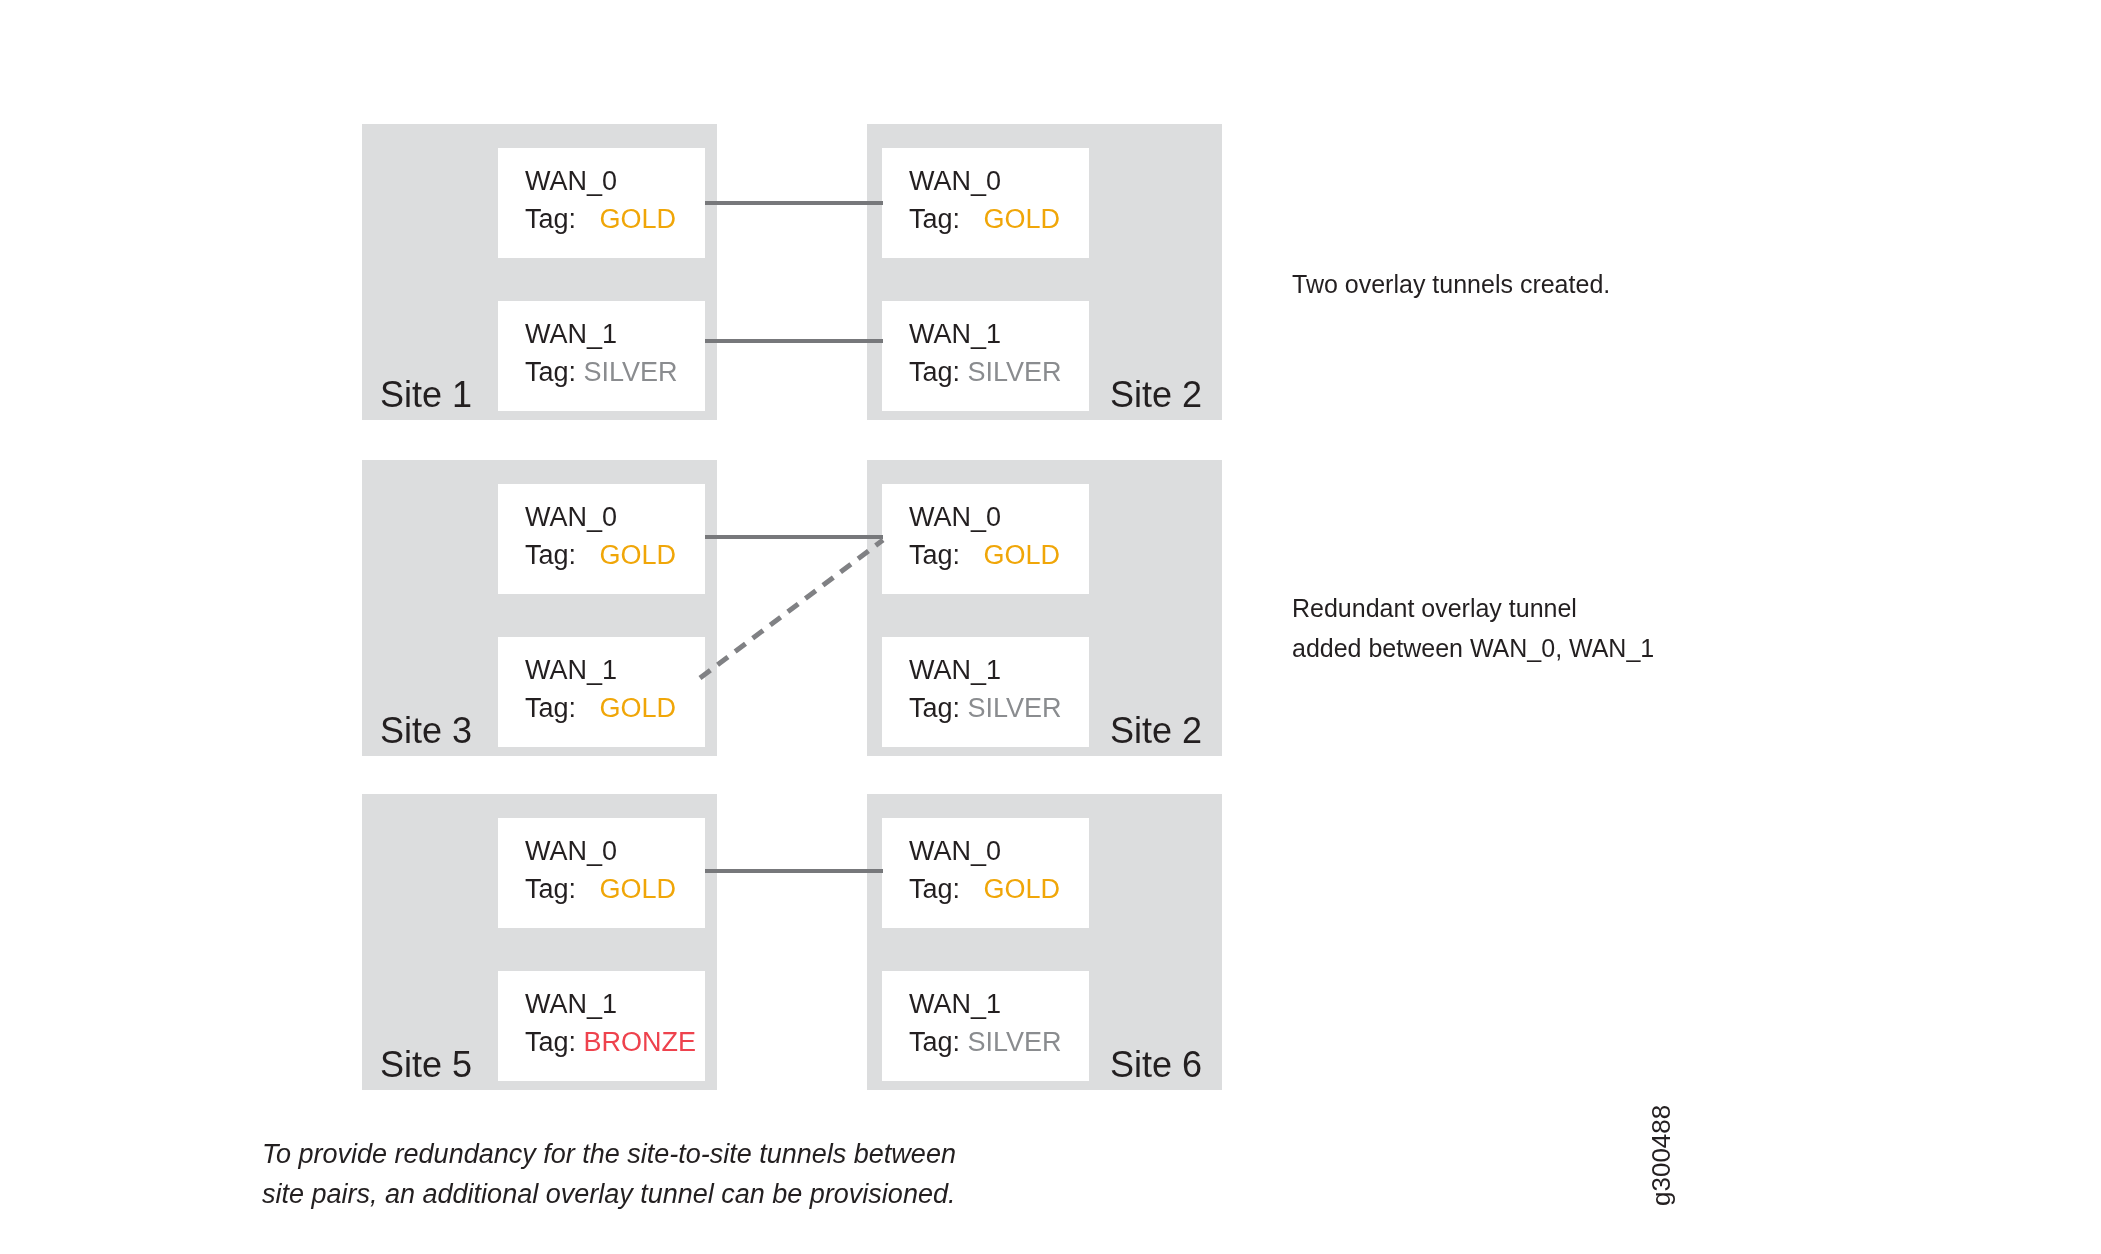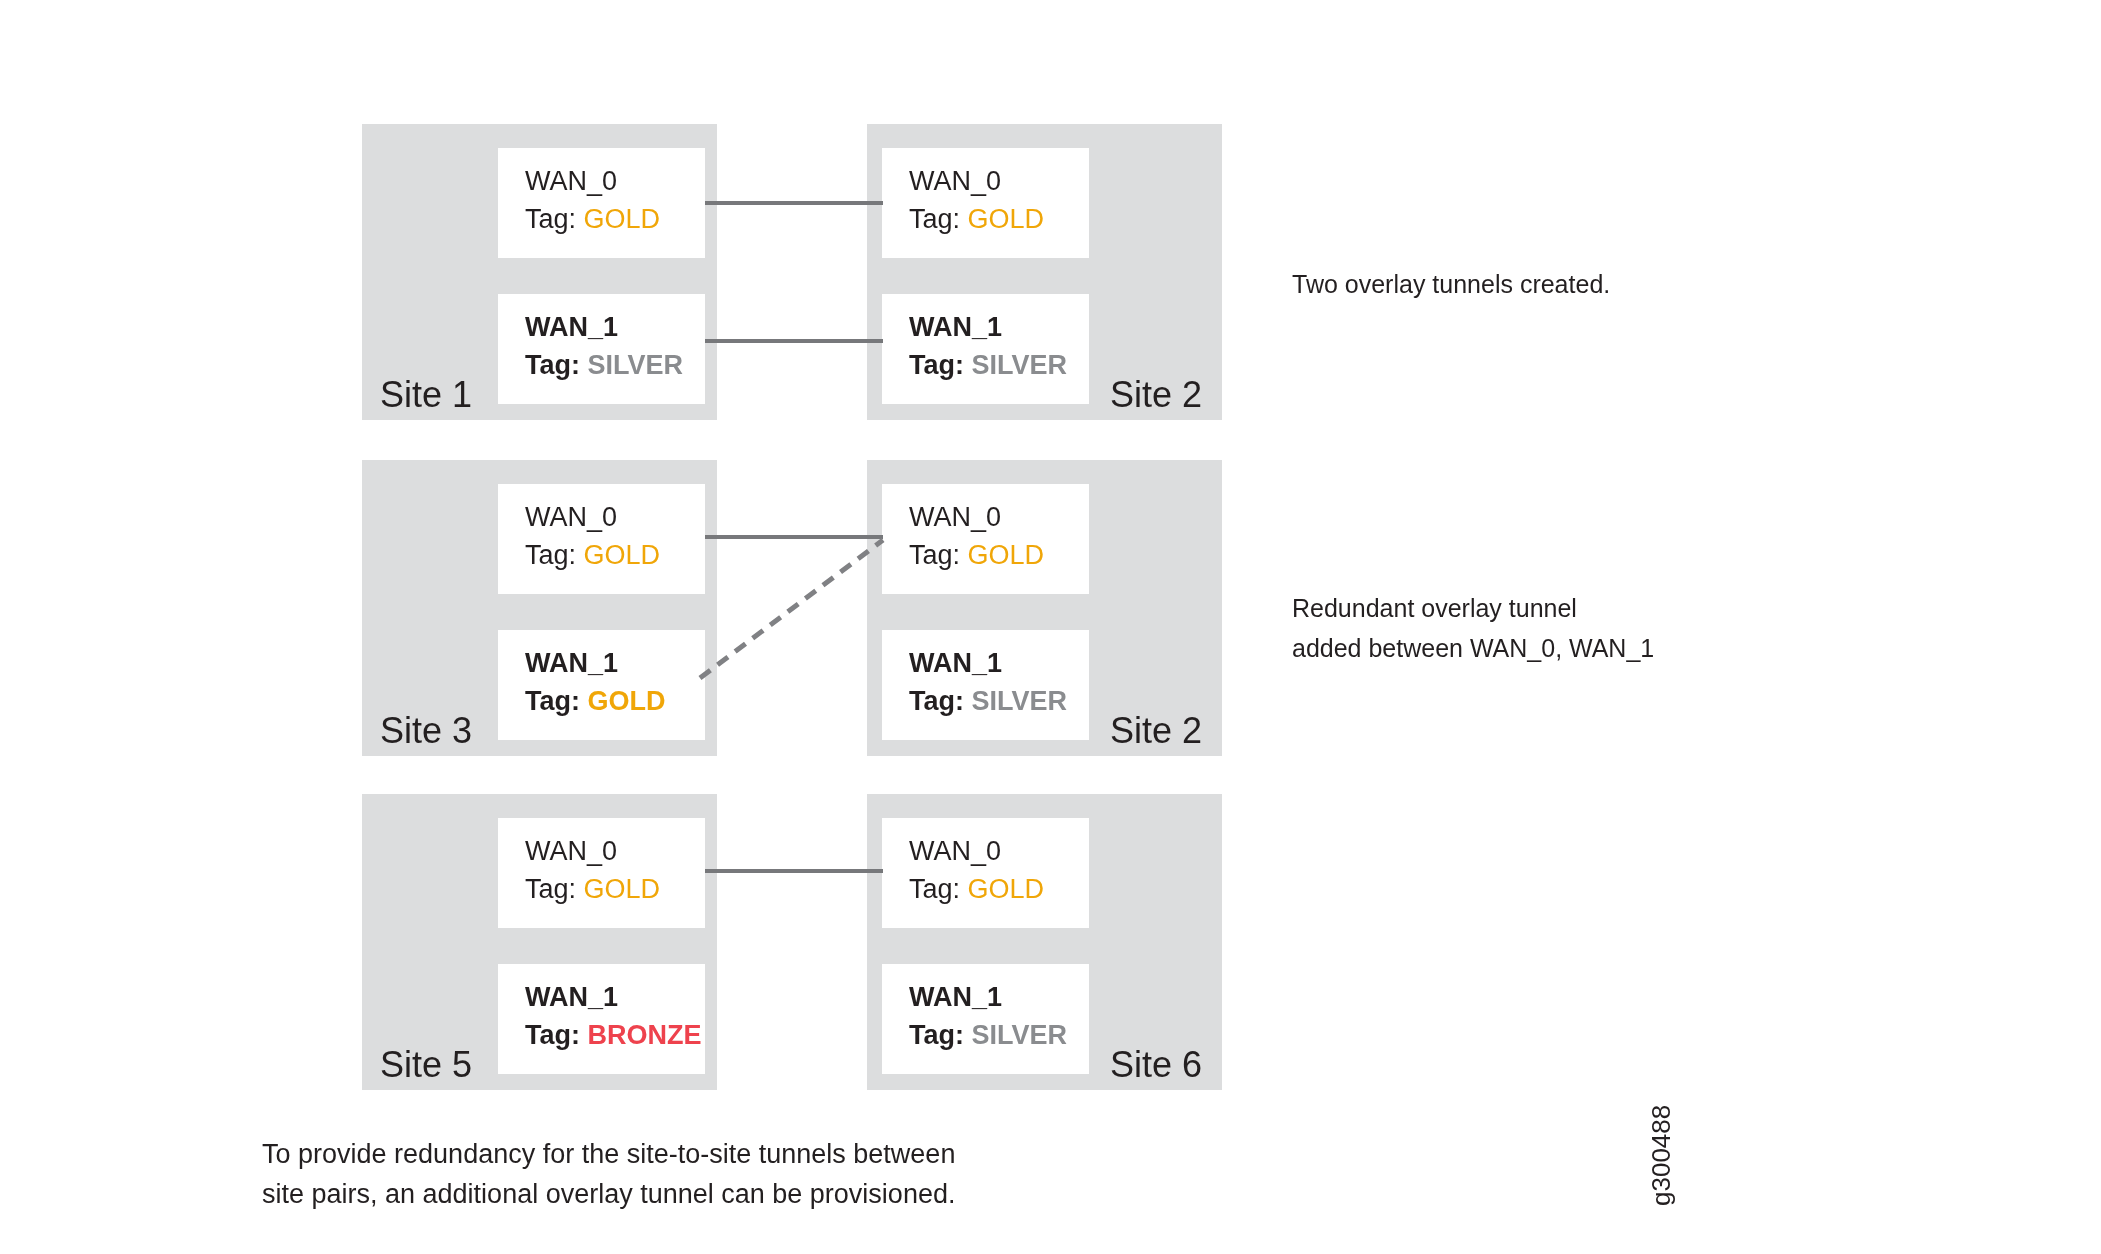--- a/index.html
+++ b/index.html
@@ -45,30 +45,30 @@
     background: var(--wan_box_bg, #ffffff);
     box-sizing: border-box;
     padding: 14px 0 0 27px;
     font-size: 27px;
     line-height: 38px;
     white-space: nowrap;
   }
   .site.left  .wan { left: 136px; }
   .site.right .wan { left: 15px; }
   .wan.wan-top    { top: 24px; }
-  .wan.wan-bottom { top: 170px; font-weight: bold; }
+  .wan.wan-bottom { top: 177px; }
   .site-label {
     position: absolute;
     bottom: 4px;
     font-size: 36px;
     white-space: nowrap;
   }
   .site.left  .site-label { left: 18px; }
   .site.right .site-label { right: 20px; }
-  .gold   { color: var(--gold, #F0A608); }
+  .gold   { color: var(--gold, #F0A608); margin-left: 16px; }
   .silver { color: var(--silver, #8A8C8F); }
   .bronze { color: var(--bronze, #EE424D); margin-top: 40px; }
   .link {
     position: absolute;
     left: 705px;
     width: 178px;
     height: 4px;
     background: var(--line, #77787B);
   }
   #links-overlay {
@@ -87,20 +87,21 @@
   .ann-2 { top: 588px; }
   .ann-3 { top: 906px; }
   .caption {
     position: absolute;
     left: 262px;
     top: 1134px;
     width: 680px;
     font-size: 27px;
     line-height: 40px;
     white-space: nowrap;
+    font-style: italic;
   }
   .figure-id {
     position: absolute;
     left: 1646px;
     top: 1206px;
     transform: rotate(-90deg);
     transform-origin: 0 0;
     font-size: 26px;
     white-space: nowrap;
   }

